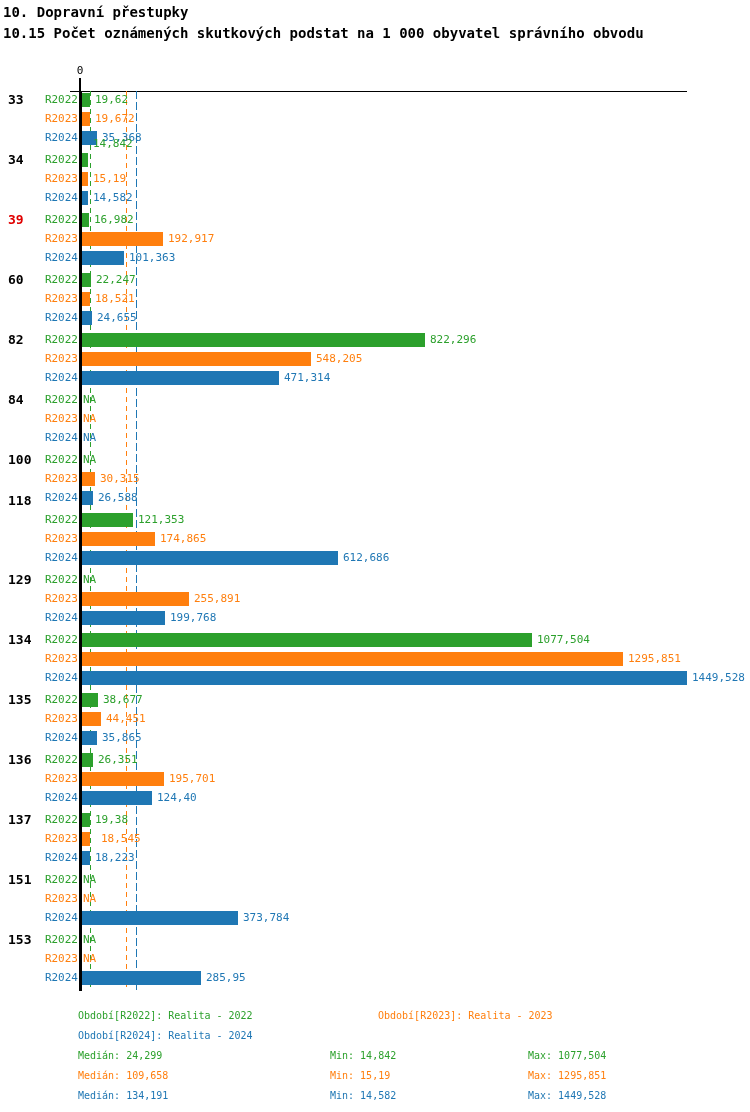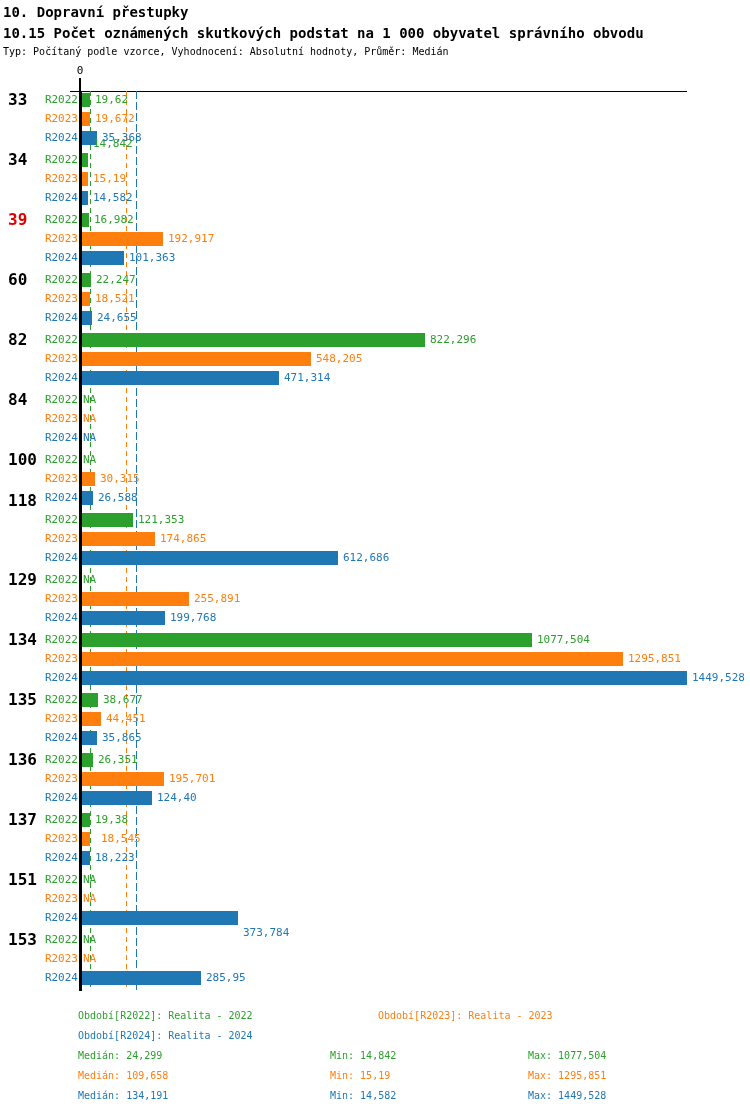--- a/index.html
+++ b/index.html
@@ -12,34 +12,33 @@
   }
   .abs{position:absolute;}
   .title1{left:3px;top:4px;font-size:14px;font-weight:bold;color:#000;white-space:pre;}
   .title2{left:3px;top:25px;font-size:14px;font-weight:bold;color:#000;white-space:pre;}
   .subtitle{left:3px;top:46px;font-size:10px;color:#000;white-space:pre;}
   .zero-label{left:70px;top:64px;width:20px;text-align:center;font-size:11px;color:#000;}
   .zero-tick{left:79px;top:78px;width:2px;height:13px;background:#000;}
   .h-axis{left:70px;top:91px;width:617px;height:1px;background:#000;}
   .v-axis{left:79px;top:91px;width:3px;height:900px;background:#000;}
   .median-line{top:91px;width:1px;height:900px;}
-  .region-label{left:8px;font-size:16px;font-weight:bold;color:#000;line-height:14px;white-space:pre;}
+  .region-label{left:8px;font-size:13px;font-weight:bold;color:#000;line-height:14px;white-space:pre;}
   .series-label{left:36px;width:42px;text-align:right;font-size:11px;line-height:14px;white-space:pre;}
   .bar{height:14px;}
   .bar-value-label{font-size:11px;line-height:14px;white-space:pre;}
   .legend-item{font-size:10px;line-height:14px;white-space:pre;}
 </style>
 </head>
 <body>
 
 <div class="page">
 
   <div class="abs title1">10. Dopravní přestupky</div>
   <div class="abs title2">10.15 Počet oznámených skutkových podstat na 1 000 obyvatel správního obvodu</div>
-  <div class="abs subtitle">Typ: Počítaný podle vzorce, Vyhodnocení: Absolutní hodnoty, Průměr: Medián</div>
 
   <div class="abs">
     <div class="abs zero-label">0</div>
     <div class="abs zero-tick"></div>
     <div class="abs h-axis"></div>
     <div class="abs v-axis"></div>
     <div id="median-lines">
         <div class="abs median-line" style="left: 90px; background: repeating-linear-gradient(rgb(44, 160, 44) 0px, rgb(44, 160, 44) 5px, transparent 5px, transparent 9px);"></div>
         <div class="abs median-line" style="left: 126px; background: repeating-linear-gradient(rgb(255, 127, 14) 0px, rgb(255, 127, 14) 5px, transparent 5px, transparent 9px);"></div>
         <div class="abs median-line" style="left: 136px; background: repeating-linear-gradient(rgb(31, 119, 180) 0px, rgb(31, 119, 180) 8px, transparent 8px, transparent 11px);"></div>
@@ -197,21 +196,21 @@
           <div class="abs bar-value-label" style="left: 95px; top: 851px; color: rgb(31, 119, 180);">18,223</div>
         </div>
         <div>
           <div class="abs region-label" style="top: 873px;">151</div>
           <div class="abs series-label" style="top: 873px; color: rgb(44, 160, 44);">R2022</div>
           <div class="abs bar-value-label" style="left: 83px; top: 873px; color: rgb(44, 160, 44);">NA</div>
           <div class="abs series-label" style="top: 892px; color: rgb(255, 127, 14);">R2023</div>
           <div class="abs bar-value-label" style="left: 83px; top: 892px; color: rgb(255, 127, 14);">NA</div>
           <div class="abs series-label" style="top: 911px; color: rgb(31, 119, 180);">R2024</div>
           <div class="abs bar" style="left: 82px; top: 911px; width: 156px; background: rgb(31, 119, 180);"></div>
-          <div class="abs bar-value-label" style="left: 243px; top: 911px; color: rgb(31, 119, 180); margin-top: 15px;">373,784</div>
+          <div class="abs bar-value-label" style="left: 243px; top: 911px; color: rgb(31, 119, 180);">373,784</div>
         </div>
         <div>
           <div class="abs region-label" style="top: 933px;">153</div>
           <div class="abs series-label" style="top: 933px; color: rgb(44, 160, 44);">R2022</div>
           <div class="abs bar-value-label" style="left: 83px; top: 933px; color: rgb(44, 160, 44);">NA</div>
           <div class="abs series-label" style="top: 952px; color: rgb(255, 127, 14);">R2023</div>
           <div class="abs bar-value-label" style="left: 83px; top: 952px; color: rgb(255, 127, 14);">NA</div>
           <div class="abs series-label" style="top: 971px; color: rgb(31, 119, 180);">R2024</div>
           <div class="abs bar" style="left: 82px; top: 971px; width: 119px; background: rgb(31, 119, 180);"></div>
           <div class="abs bar-value-label" style="left: 206px; top: 971px; color: rgb(31, 119, 180);">285,95</div>

